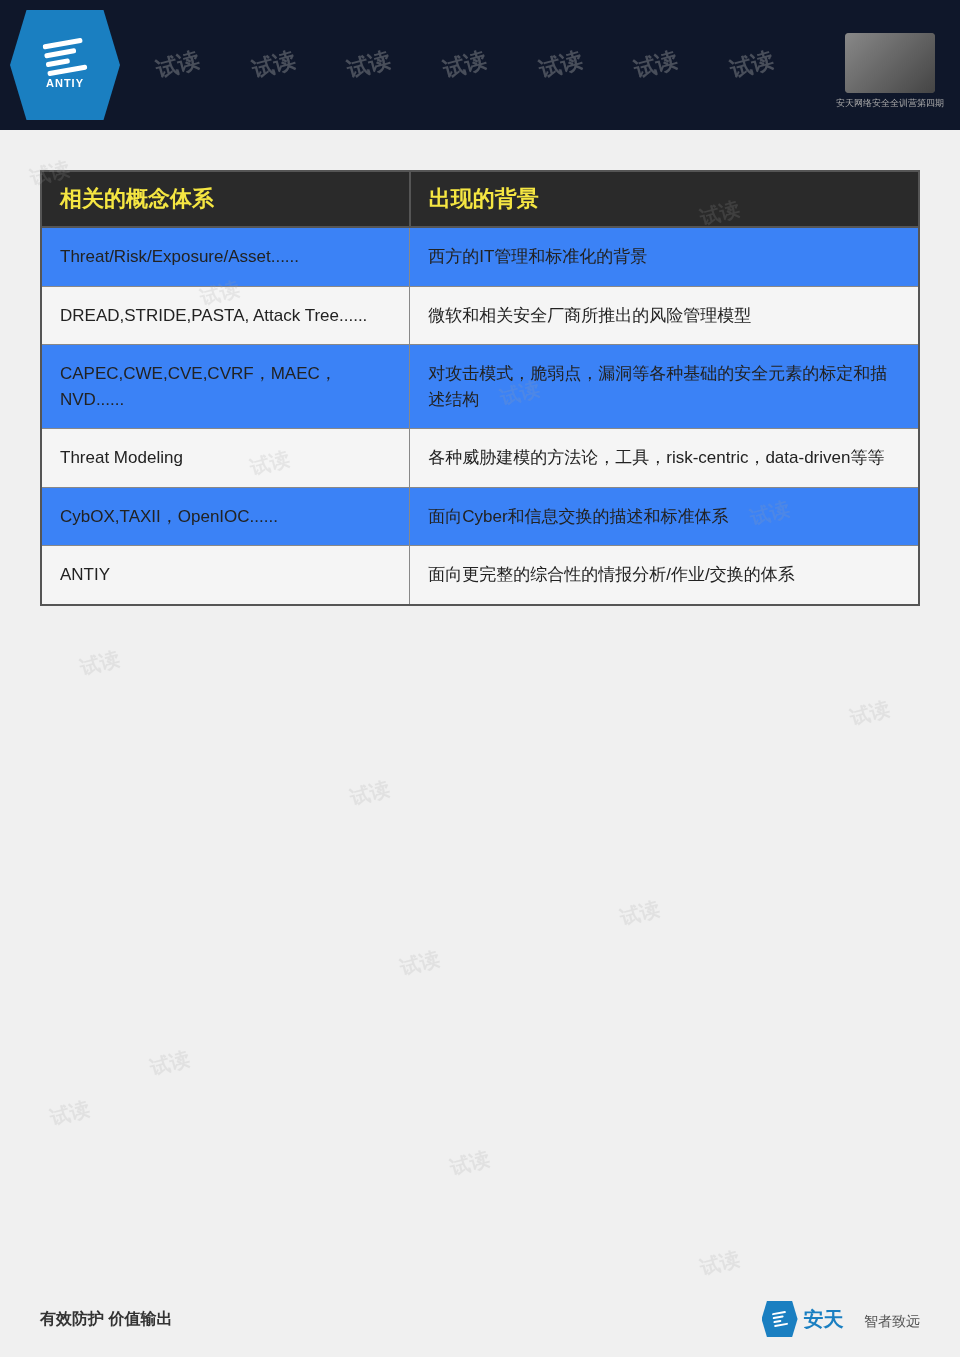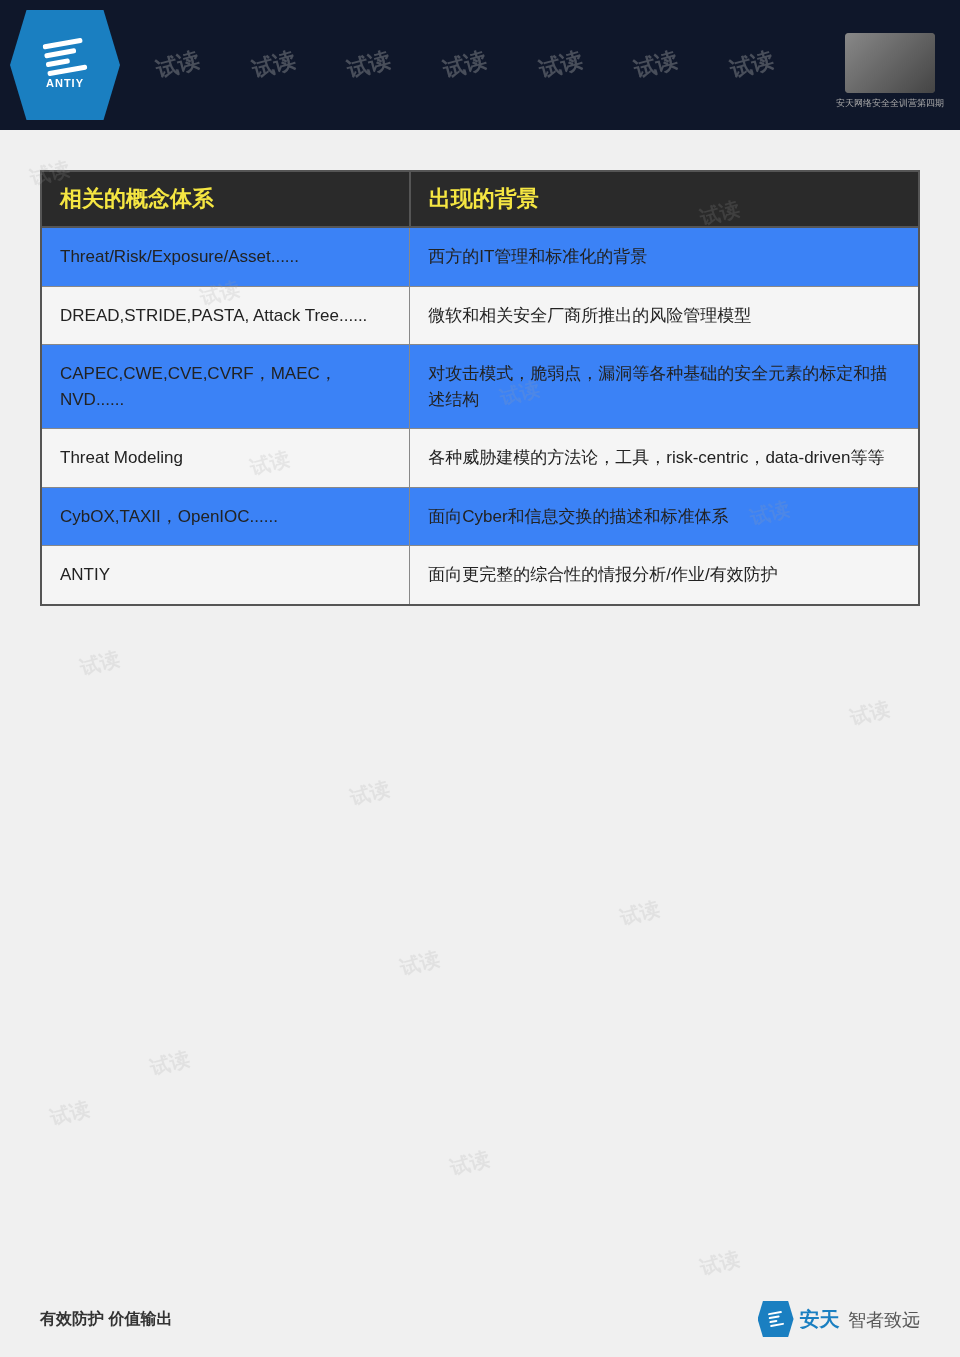--- a/index.html
+++ b/index.html
@@ -288,40 +288,40 @@
         <tr>
           <td>Threat Modeling</td>
           <td>各种威胁建模的方法论，工具，risk-centric，data-driven等等</td>
         </tr>
         <tr>
           <td>CybOX,TAXII，OpenIOC......</td>
           <td>面向Cyber和信息交换的描述和标准体系</td>
         </tr>
         <tr>
           <td>ANTIY</td>
-          <td>面向更完整的综合性的情报分析/作业/有效防护</td>
+          <td>面向更完整的综合性的情报分析/作业/交换的体系</td>
         </tr>
       </tbody>
   </table>
 </div>
 
 <div class="footer">
   <div class="footer-left">有效防护 价值输出</div>
   <div class="footer-right">
     <div class="footer-logo-box">
       <div class="footer-logo-lines">
         <div class="footer-logo-line" style="width:14px"></div>
         <div class="footer-logo-line" style="width:11px"></div>
         <div class="footer-logo-line" style="width:8px"></div>
         <div class="footer-logo-line" style="width:14px"></div>
       </div>
     </div>
     <div>
       <span style="font-size:20px;font-weight:bold;color:#1a7fc1;">安天</span>
-      <span style="font-size:18px;color:#555;margin-left:4px;">智者致远</span>
+      <span style="font-size:14px;color:#555;margin-left:16px;">智者致远</span>
     </div>
   </div>
 </div>
 
 <div class="page-watermarks" id="watermarks-container">
 <span class="pwm" style="top: 160px; left: 30px;">试读</span>
     <span class="pwm" style="top: 280px; left: 200px;">试读</span>
     <span class="pwm" style="top: 380px; left: 500px;">试读</span>
     <span class="pwm" style="top: 500px; left: 750px;">试读</span>
     <span class="pwm" style="top: 650px; left: 80px;">试读</span>

